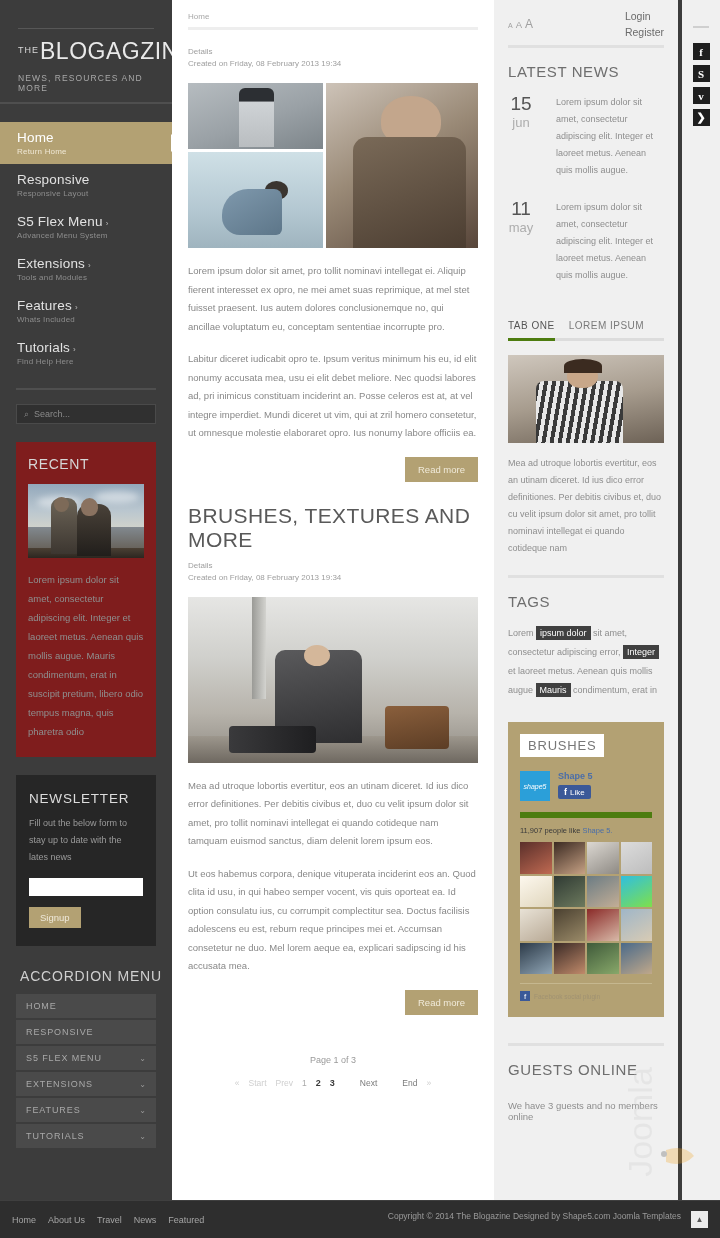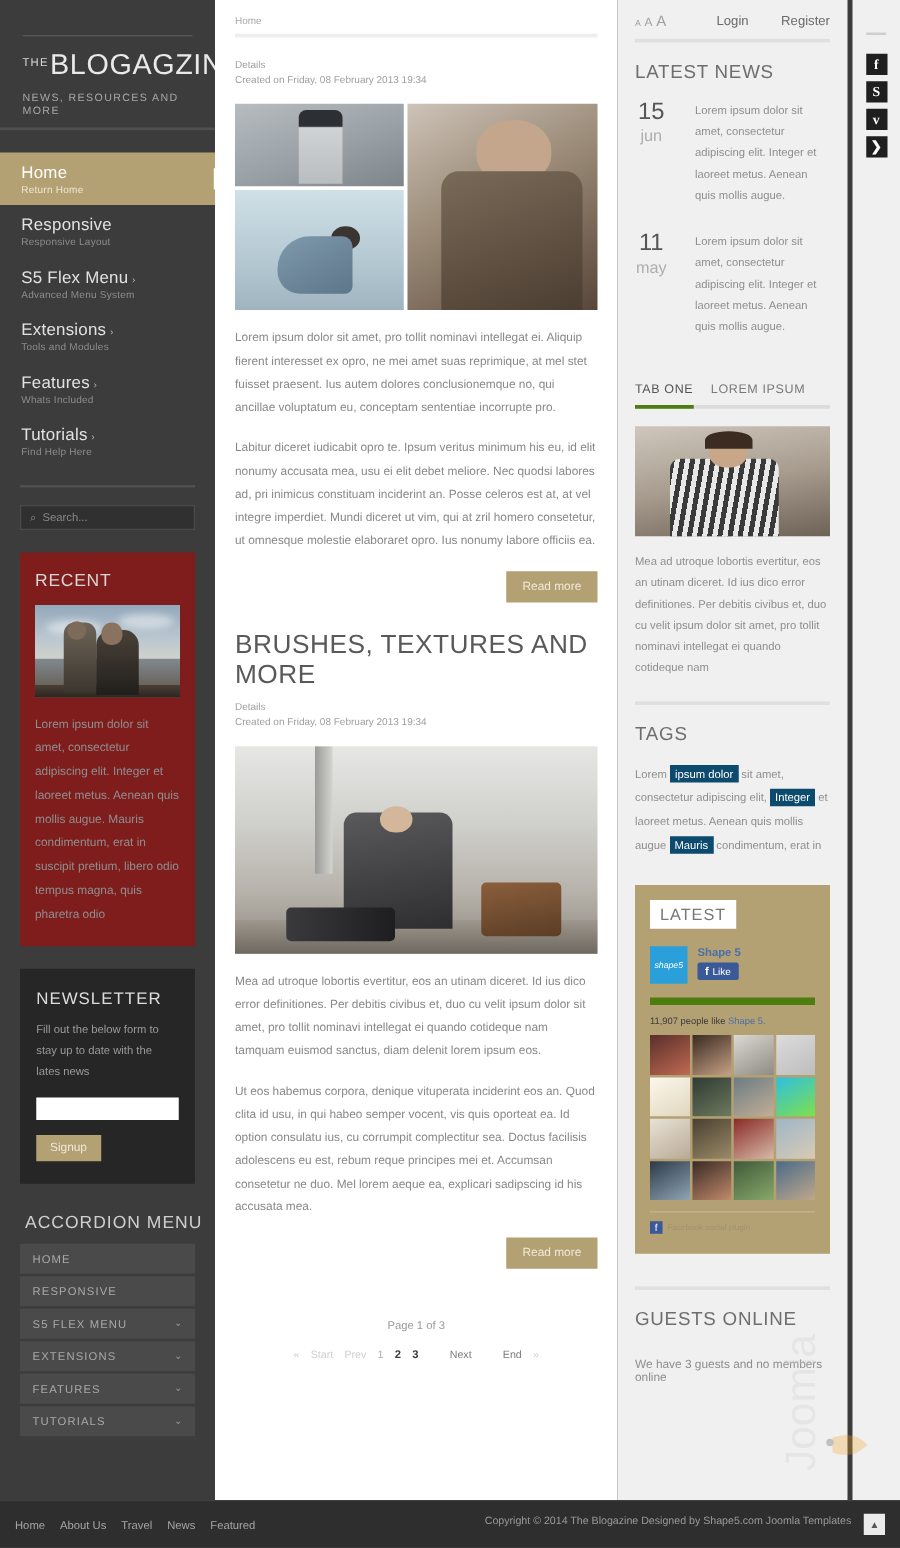--- a/index.html
+++ b/index.html
@@ -220,21 +220,21 @@
     position: absolute; left: 494px; top: 0; width: 184px; height: 1200px;
     background: #f0f0f0; padding: 0 14px;
   }
   .toprow {
     display: flex; align-items: center; justify-content: space-between;
     padding: 10px 0 7px 0;
   }
   .fsizes { color: #a0a0a0; display: flex; align-items: baseline; gap: 3px; }
   .fsizes span:nth-child(1){font-size:7px;} .fsizes span:nth-child(2){font-size:9.5px;}
   .fsizes span:nth-child(3){font-size:12px;}
-  .authlinks { display: flex; gap: 26px; }
+  .authlinks { display: flex; gap: 4px; flex-direction: column; }
   .authlinks a { color: #6b6b6b; font-size: 10.5px; text-decoration: none; }
   .r-rule { height: 3px; background: #e0e0e0; }
 
   .r-h {
     color: #6e6e6e; font-size: 15px; font-weight: 300; letter-spacing: .6px;
     margin: 15px 0 14px 0;
   }
   .newsitem { display: flex; gap: 22px; margin-bottom: 20px; }
   .ni-date { width: 26px; text-align: center; }
   .ni-day { color: #555; font-size: 19px; font-weight: 300; line-height: 19px; }
@@ -262,21 +262,21 @@
     background:#c8a789; border-radius:50% 50% 46% 46%;
   }
   .tab-photo .hair {
     position:absolute; left:36%; top:5%; width:24%; height:16%;
     background:#3b2b20; border-radius:50% 50% 0 0;
   }
   .tab-txt { color: #8e8e8e; font-size: 9px; line-height: 17px; margin-top: 12px; }
 
   .sec-rule { height: 3px; background: #e0e0e0; margin-top: 18px; }
   .tags-txt { color: #8e8e8e; font-size: 9px; line-height: 19px; margin-top: 14px; }
-  .tag-hl { background: #0c4a6e; color: #fff; padding: 2px 4px; }
+  .tag-hl { background: #404040; color: #fff; padding: 2px 4px; }
 
   .connect {
     margin-top: 22px; background: #b3a173; padding: 12px 12px 16px 12px;
   }
   .connect-h {
     background: #fff; color: #777; font-size: 13px; font-weight: 300;
     letter-spacing: .8px; display: inline-block; padding: 4px 8px;
   }
   .fb-row { display: flex; gap: 8px; margin-top: 14px; align-items: flex-start; }
   .fb-logo {
@@ -537,25 +537,25 @@
         <div class="stripes"></div>
         <div class="thead"></div>
         <div class="hair"></div>
       </div>
       <div class="tab-txt">Mea ad utroque lobortis evertitur, eos an utinam diceret. Id ius dico error definitiones. Per debitis civibus et, duo cu velit ipsum dolor sit amet, pro tollit nominavi intellegat ei quando cotideque nam</div>
     </div>
 
     <div class="sec-rule"></div>
     <div class="r-h">TAGS</div>
     <div class="tags-txt">
-      <span>Lorem </span><span class="tag-hl">ipsum dolor</span><span> sit amet, consectetur adipiscing elit, </span><span class="tag-hl">Integer</span><span> et laoreet metus. Aenean quis mollis augue </span><span class="tag-hl">Mauris</span><span> condimentum, erat in</span>
+      <span>Lorem </span><span class="tag-hl">ipsum dolor</span><span> sit amet, consectetur adipiscing error, </span><span class="tag-hl">Integer</span><span> et laoreet metus. Aenean quis mollis augue </span><span class="tag-hl">Mauris</span><span> condimentum, erat in</span>
     </div>
 
     <div class="connect">
-      <div class="connect-h">LATEST</div>
+      <div class="connect-h">BRUSHES</div>
       <div class="fb-row">
         <div class="fb-logo">shape5</div>
         <div>
           <div class="fb-name">Shape 5</div>
           <div class="fb-like">
             <span class="fi">f</span>
             <span>Like</span>
           </div>
         </div>
       </div>

